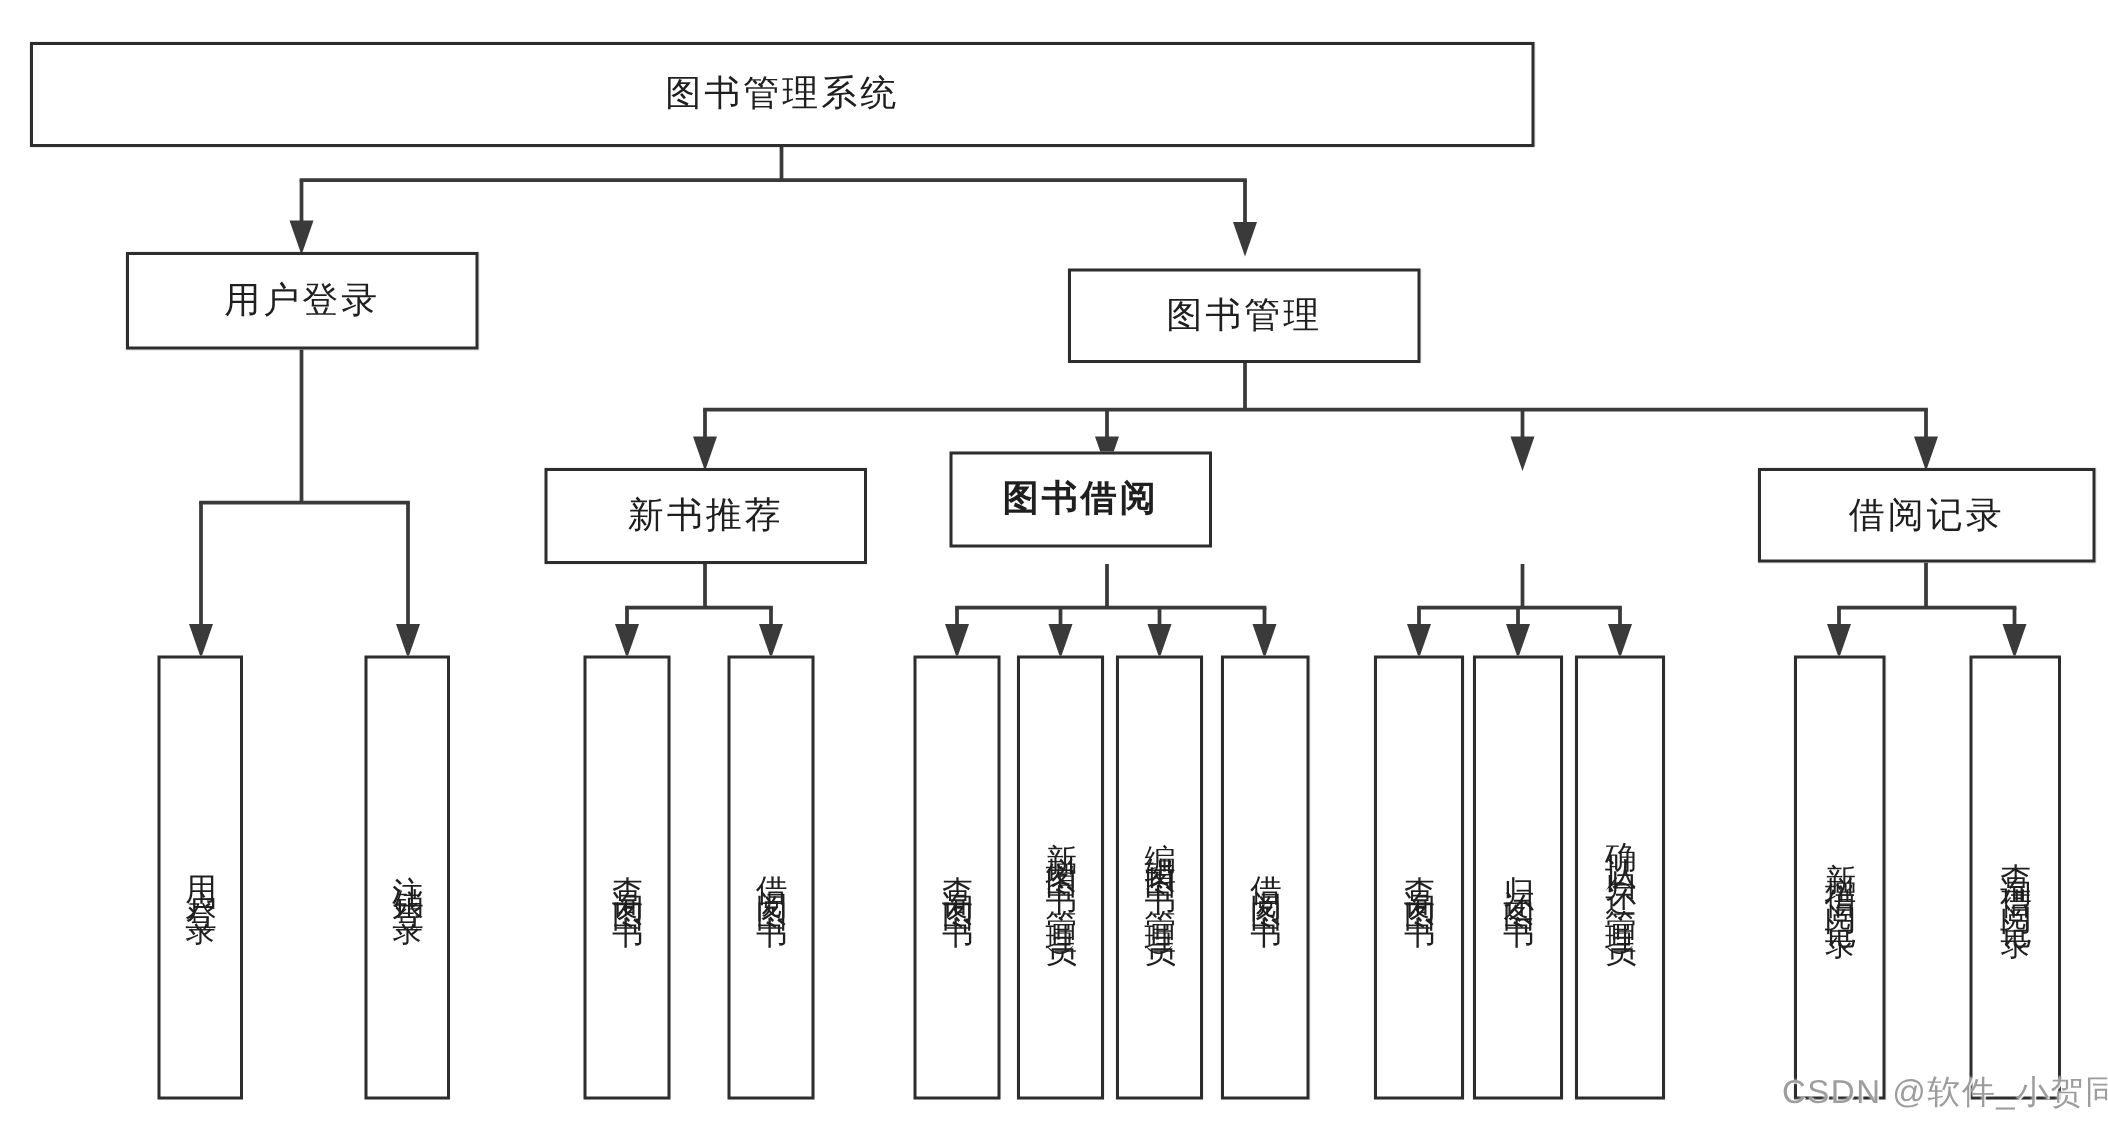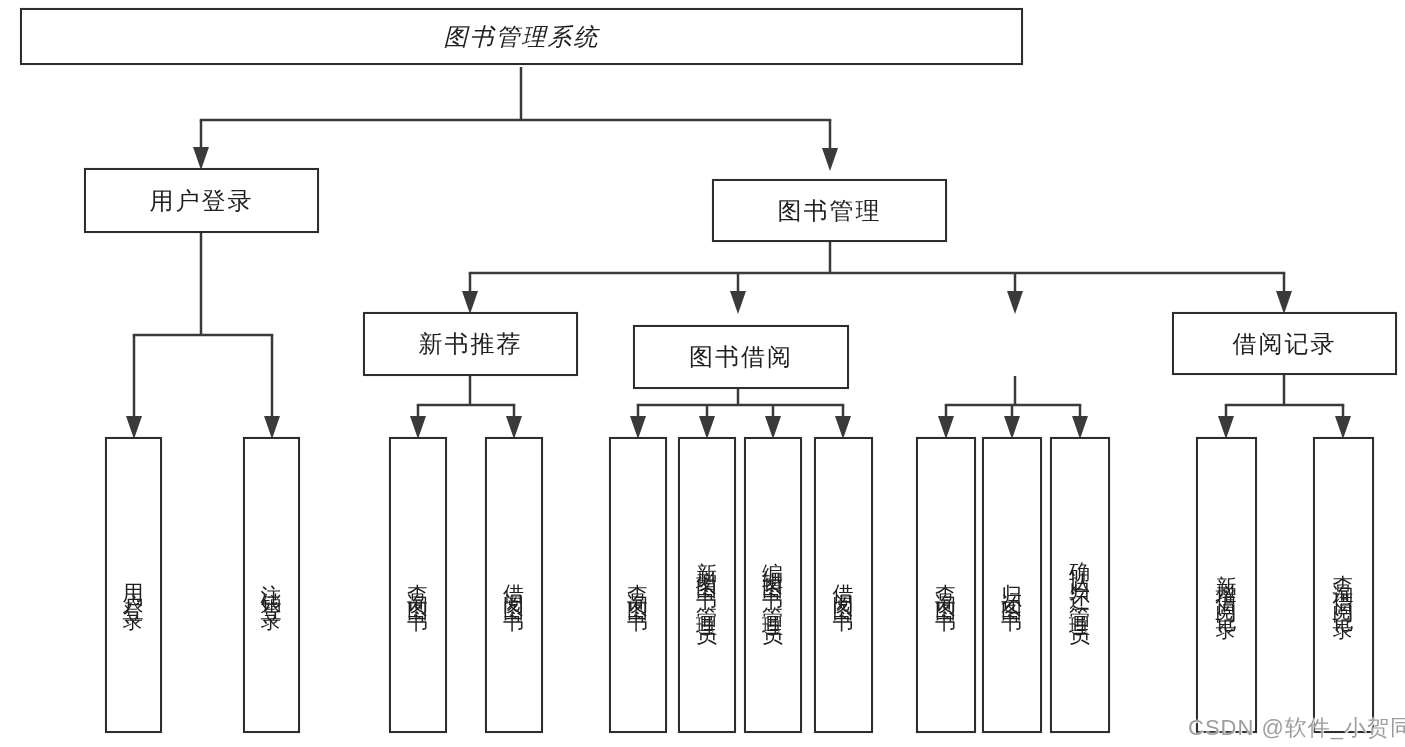--- a/index.html
+++ b/index.html
@@ -105,33 +105,33 @@
       <line x1="1080" y1="405" x2="1080" y2="420" stroke="#3a3a3a" stroke-width="2.5"></line>
       <polygon points="1072,416 1088,416 1080,439" fill="#3a3a3a"></polygon>
       <line x1="1284" y1="375" x2="1284" y2="405" stroke="#3a3a3a" stroke-width="2.5"></line>
       <line x1="1224.75" y1="405" x2="1344.25" y2="405" stroke="#3a3a3a" stroke-width="2.5"></line>
       <line x1="1226" y1="405" x2="1226" y2="420" stroke="#3a3a3a" stroke-width="2.5"></line>
       <polygon points="1218,416 1234,416 1226,439" fill="#3a3a3a"></polygon>
       <line x1="1343" y1="405" x2="1343" y2="420" stroke="#3a3a3a" stroke-width="2.5"></line>
       <polygon points="1335,416 1351,416 1343,439" fill="#3a3a3a"></polygon>
     </svg>
   <div id="watermark">CSDN @软件_小贺同学</div>
-<div class="node h" style="left: 20px; top: 8px; width: 1003px; height: 57px; font-style: italic;">
+<div class="node h" style="left: 20px; top: 28px; width: 1003px; height: 70px;">
       <span>图书管理系统</span>
     </div>
     <div class="node h" style="left: 84px; top: 168px; width: 235px; height: 65px;">
       <span>用户登录</span>
     </div>
     <div class="node h" style="left: 712px; top: 179px; width: 235px; height: 63px;">
       <span>图书管理</span>
     </div>
     <div class="node h" style="left: 363px; top: 312px; width: 215px; height: 64px; text-align: right;">
       <span>新书推荐</span>
     </div>
-    <div class="node h" style="left: 633px; top: 325px; width: 216px; height: 64px;">
+    <div class="node h" style="left: 633px; top: 301px; width: 175px; height: 64px; font-weight: bold;">
       <span>图书借阅</span>
     </div>
     <div class="node h" style="left: 1172px; top: 312px; width: 225px; height: 63px; text-align: center;">
       <span>借阅记录</span>
     </div>
     <div class="node v" style="left: 105px; top: 437px; width: 57px; height: 296px;">
       <span>用户登录</span>
     </div>
     <div class="node v" style="left: 243px; top: 437px; width: 57px; height: 296px;">
       <span>注销登录</span>

